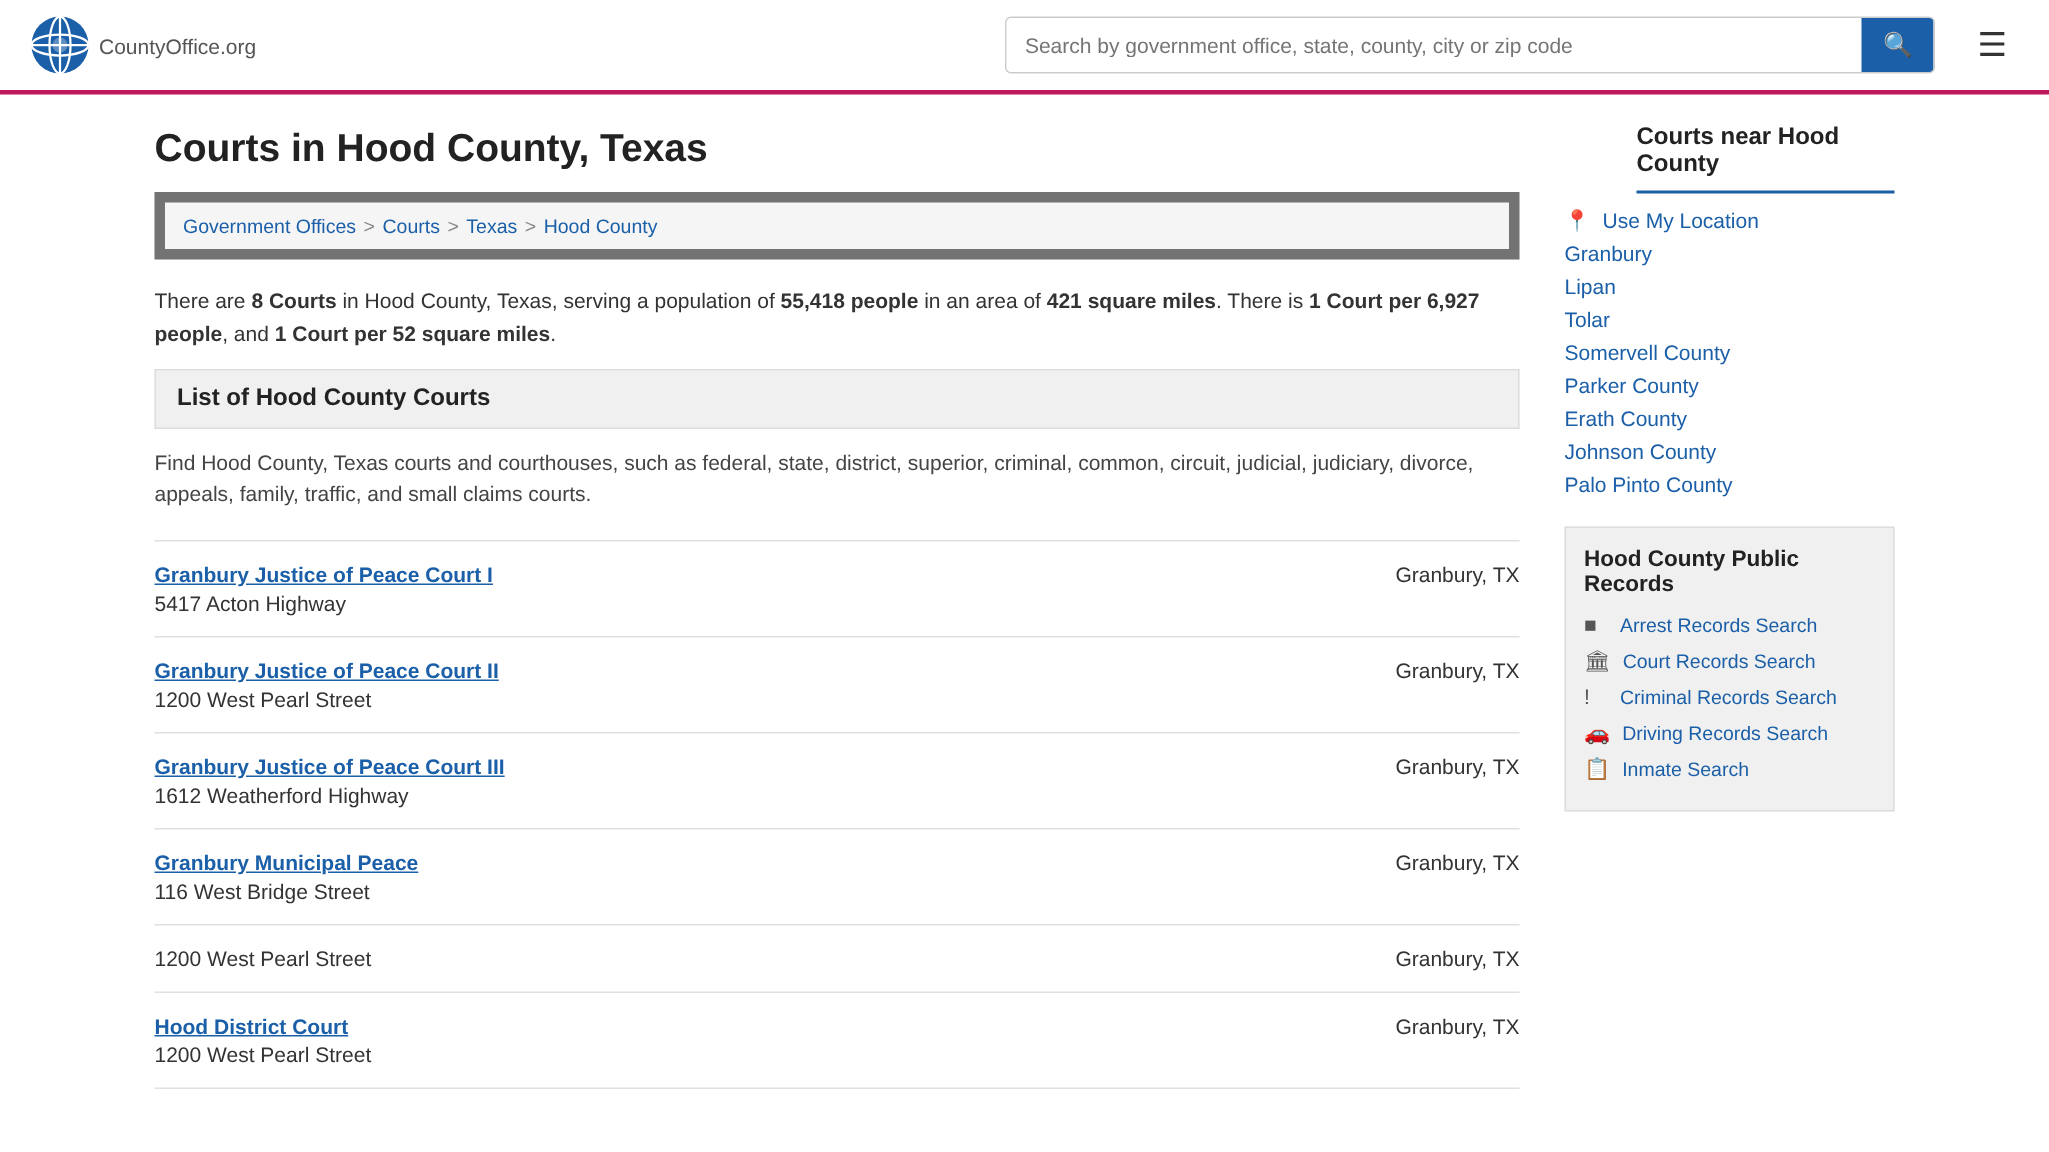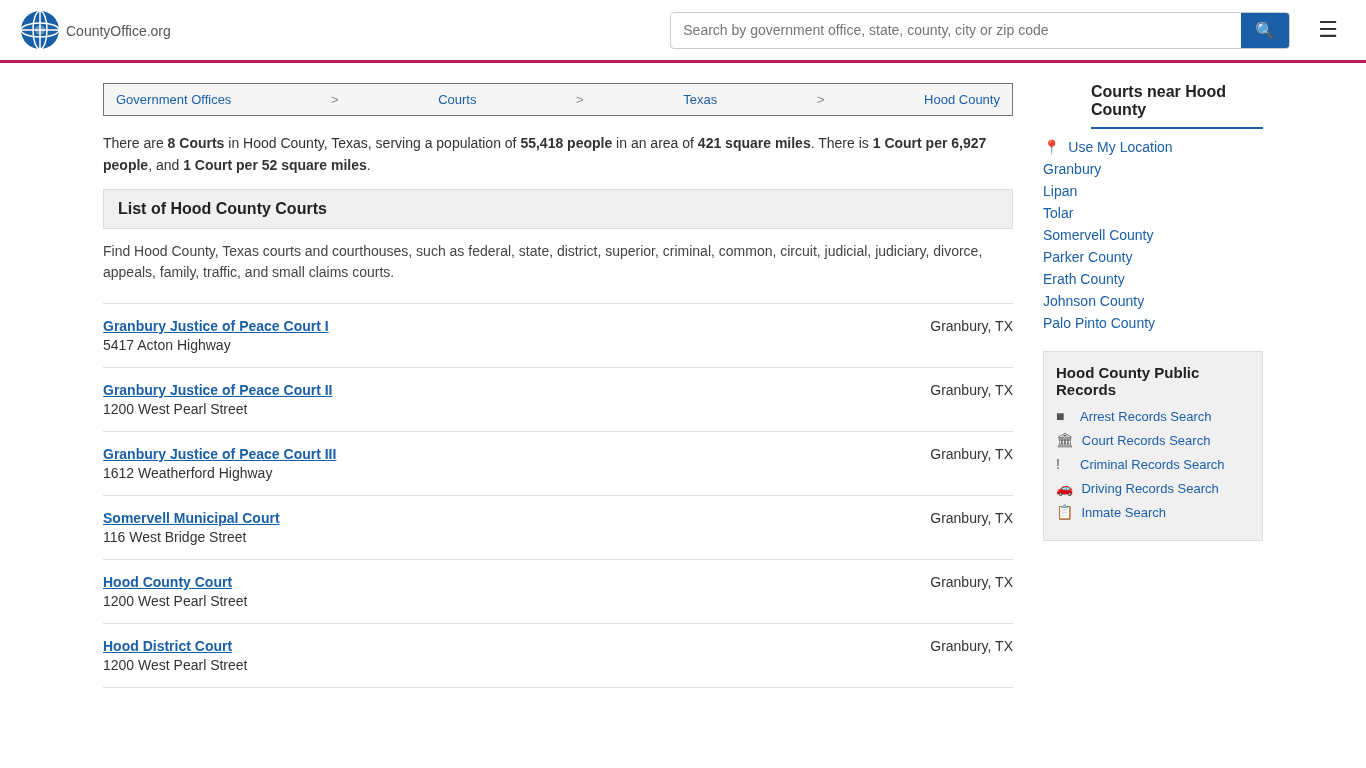--- a/index.html
+++ b/index.html
@@ -79,29 +79,28 @@
       flex: 1;
     }
     #page-title {
       font-size: 26px;
       font-weight: bold;
       color: #222;
       margin-bottom: 14px;
     }
     #breadcrumb {
       background: #f5f5f5;
-      border: 1px solid #737373;
+      border: 7px solid #737373;
       padding: 8px 12px;
       font-size: 13px;
       color: #555;
       margin-bottom: 16px;
       display: flex;
       align-items: center;
       gap: 5px;
-      justify-content: space-between;
     }
     #breadcrumb a {
       color: #1a5fa8;
       text-decoration: none;
     }
     #breadcrumb .sep { color: #888; }
 
     #intro-text {
       font-size: 14px;
       line-height: 1.6;
@@ -246,20 +245,21 @@
     <input id="search-input" type="text" placeholder="Search by government office, state, county, city or zip code" style="">
     <button id="search-button">🔍</button>
   </div>
   <button id="menu-button">☰</button>
 </div>
 
 <div id="main-wrapper">
 
   <div id="content">
 
+    <h1 id="page-title">Courts in Hood County, Texas</h1>
 
     <div id="breadcrumb">
       <a>Government Offices</a>
       <span class="sep">&gt;</span>
       <a>Courts</a>
       <span class="sep">&gt;</span>
       <a>Texas</a>
       <span class="sep">&gt;</span>
       <a>Hood County</a>
     </div>
@@ -297,30 +297,29 @@
       <div class="court-info">
         <a class="court-name">Granbury Justice of Peace Court III</a>
         <span class="court-address">1612 Weatherford Highway</span>
       </div>
       <div class="court-city">Granbury, TX</div>
     </div>
   </div>
         <div class="court-item">
     <div class="court-row">
       <div class="court-info">
-        <a class="court-name">Somervell Municipal Court</a>
+        <a class="court-name">Granbury Municipal Peace</a>
         <span class="court-address">116 West Bridge Street</span>
       </div>
       <div class="court-city">Granbury, TX</div>
     </div>
   </div>
         <div class="court-item">
     <div class="court-row">
       <div class="court-info">
-        <a class="court-name">Hood County Court</a>
         <span class="court-address">1200 West Pearl Street</span>
       </div>
       <div class="court-city">Granbury, TX</div>
     </div>
   </div>
         <div class="court-item">
     <div class="court-row">
       <div class="court-info">
         <a class="court-name">Hood District Court</a>
         <span class="court-address">1200 West Pearl Street</span>

